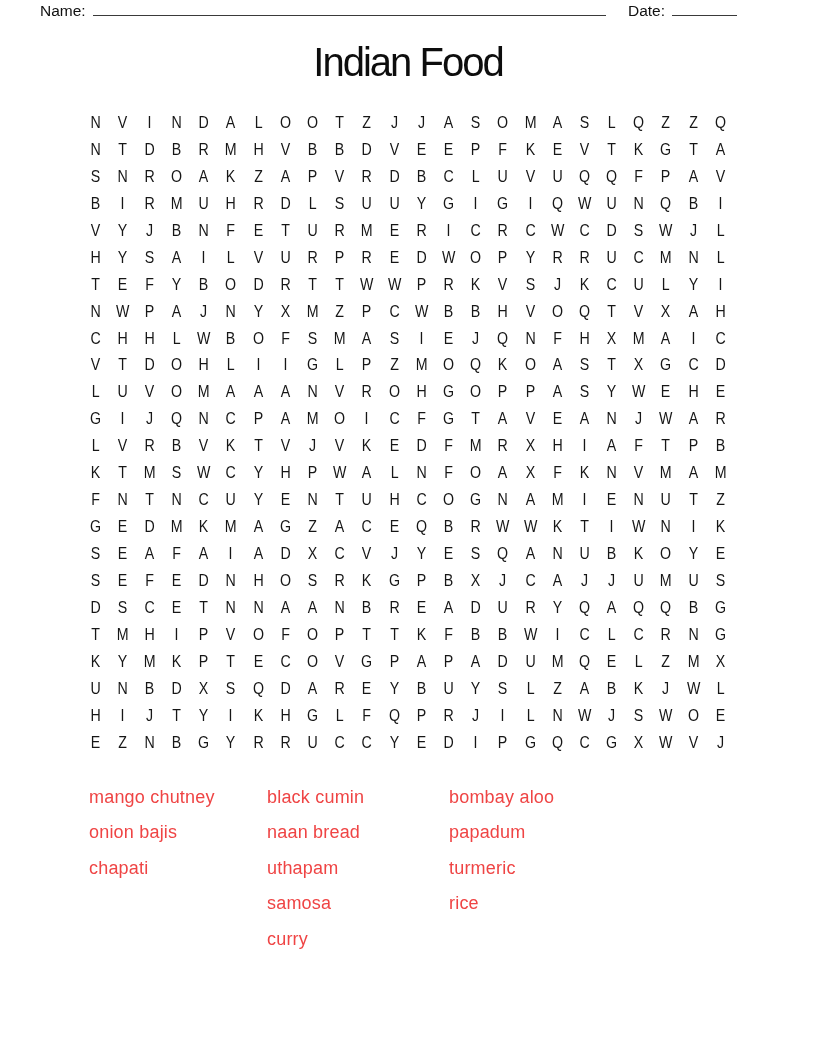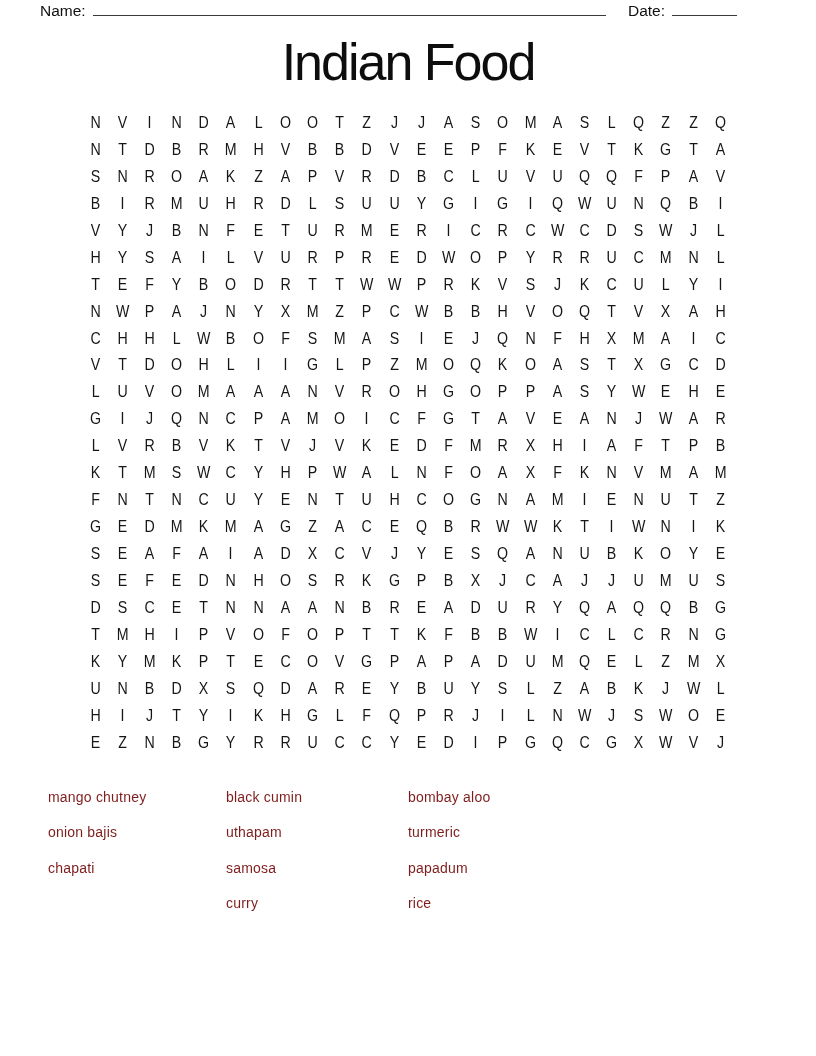--- a/index.html
+++ b/index.html
@@ -25,21 +25,21 @@
     border-bottom: 1.5px solid #3a3a3a;
     height: 14px;
   }
   .name-line { flex: 1; margin: 0 22px 1px 7px; }
   .date-line { width: 65px; margin: 0 0 1px 7px; }
 
   
   .title {
     margin-top: 12px;
     text-align: center;
-    font-size: 52px;
+    font-size: 40px;
     font-weight: 500;
     letter-spacing: -2px;
     line-height: 58px;
     color: #0d0d0d;
   }
 
   
   .grid {
     width: 653px;
     margin: 18px auto 0 auto;
@@ -57,25 +57,26 @@
 
   
   .words {
     margin-top: 24px;
     padding-left: 48px;
     display: grid;
     grid-template-columns: 178px 182px 182px auto;
   }
   .word-col { display: block; }
   .word-item {
-    font-size: 14px;
+    font-size: 18px;
     line-height: 35.5px;
     letter-spacing: 0.2px;
-    color: #7f1d1d;
+    color: #ef4444;
     white-space: nowrap;
+    margin-left: 41px;
   }
 </style>
 </head>
 <body>
 
 <div class="page">
 
   <div class="header-row">
     <span>Name:</span>
     <span class="blank-line name-line"></span>
@@ -713,25 +714,26 @@
     </div>
 
   <div class="words" id="word-list">
       <div class="word-col">
         <div class="word-item">mango chutney</div>
         <div class="word-item">onion bajis</div>
         <div class="word-item">chapati</div>
       </div>
       <div class="word-col">
         <div class="word-item">black cumin</div>
+        <div class="word-item">naan bread</div>
         <div class="word-item">uthapam</div>
         <div class="word-item">samosa</div>
         <div class="word-item">curry</div>
       </div>
       <div class="word-col">
         <div class="word-item">bombay aloo</div>
+        <div class="word-item">papadum</div>
         <div class="word-item">turmeric</div>
-        <div class="word-item">papadum</div>
         <div class="word-item">rice</div>
       </div>
     </div>
 
 </div>
 
 </body></html>

